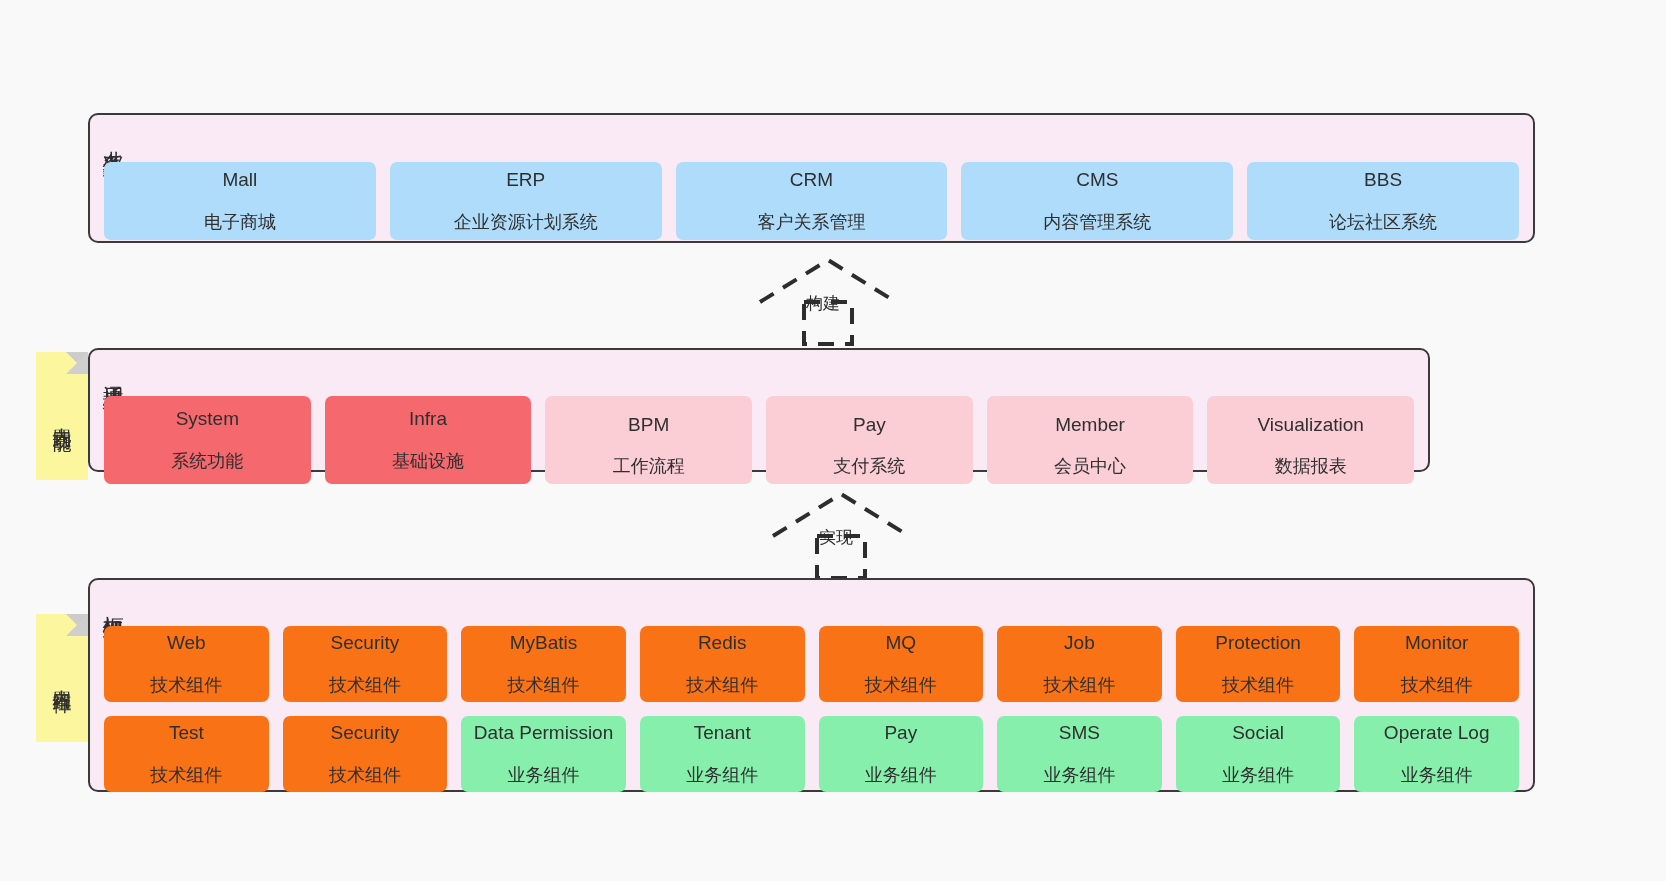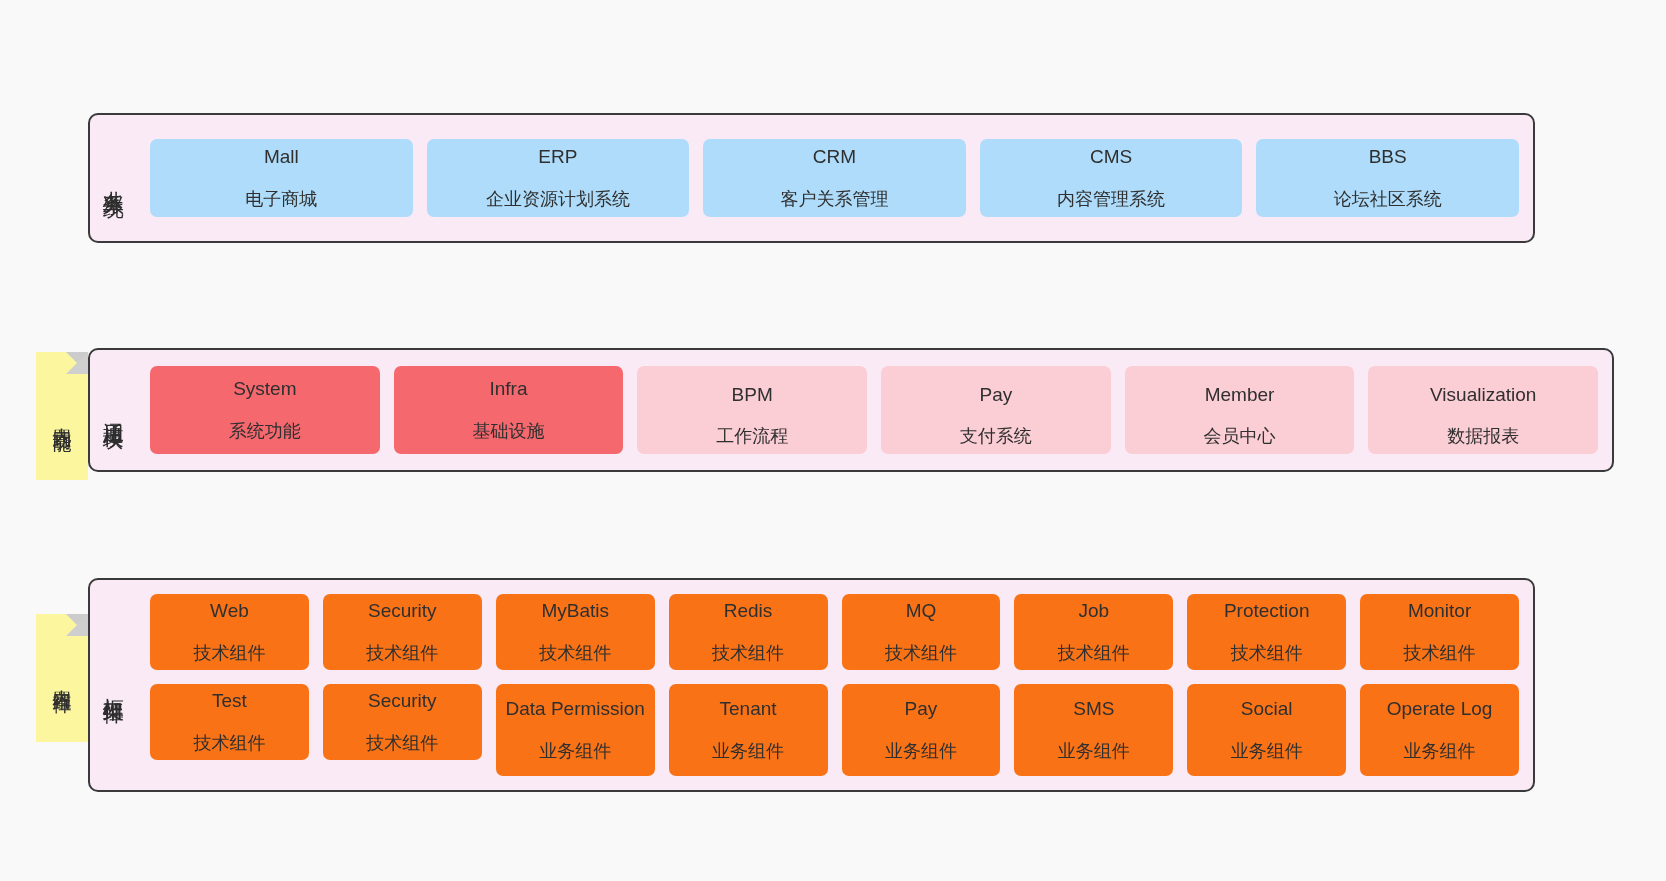--- a/index.html
+++ b/index.html
@@ -15,20 +15,21 @@
 
   
   .layer{
     position:absolute;
     background:#f9eaf6;
     border:2px solid #3a3a3a;
     border-radius:10px;
     box-sizing:border-box;
     display:flex;
     align-items:stretch;
+    flex-direction:column;
   }
   .layer-title{
     width:46px;
     flex:0 0 46px;
     display:flex;
     align-items:center;
     justify-content:center;
     font-size:21px;
     line-height:1.16;
     color:#2d2d2d;
@@ -63,21 +64,21 @@
     box-sizing:border-box;
     padding:6px 4px;
     line-height:1.22;
   }
   .card .en{font-size:19px;color:#2f2f2f;}
   .card .cn{font-size:18px;color:#2f2f2f;margin-top:20px;}
   .card.blue{background:#aedcfa;height:78px;}
   .card.red{background:#f4686e;height:88px;}
   .card.pink{background:#fbcdd5;height:88px;justify-content:flex-end;}
   .card.green{background:#f97316;height:76px;}
-  .card.lgreen{background:#f97316;height:92px;}
+  .card.lgreen{background:#86efac;height:76px;}
 
   
   .note{
     position:absolute;
     width:52px;
     background:#fcf79f;
     box-sizing:border-box;
     display:flex;
     align-items:center;
     justify-content:center;
@@ -145,27 +146,34 @@
           <span class="cn">内容管理系统</span>
         </div>
         <div class="card blue">
           <span class="en">BBS</span>
           <span class="cn">论坛社区系统</span>
         </div>
       </div>
     </div>
   </div>
 
+  <div class="arrow" style="left:758px; top:256px; width:140px; height:90px;">
+    <svg width="140" height="90" viewBox="0 0 140 90">
+      <path d="M2 46 L70 4 L138 46" fill="none" stroke="#2d2d2d" stroke-width="4" stroke-dasharray="16,11" stroke-linecap="butt"></path>
+      <path d="M46 46 L94 46 L94 88 L46 88 Z" fill="none" stroke="#2d2d2d" stroke-width="4" stroke-dasharray="16,11" stroke-linecap="butt"></path>
+    </svg>
+    <span class="arrow-label" style="left:48px; top:36px;">构建</span>
+  </div>
 
   <div class="note" style="left:36px; top:352px; height:128px;">
     <span class="fold"></span>
     <span>内置功能</span>
   </div>
 
-  <div class="layer" id="layer-common" style="left:88px; top:348px; width:1526px; height:124px;">
+  <div class="layer" id="layer-common" style="left:88px; top:348px; width:1342px; height:124px;">
     <div class="layer-title">通用模块</div>
     <div class="layer-body">
       <div class="row">
         <div class="card red">
           <span class="en">System</span>
           <span class="cn">系统功能</span>
         </div>
         <div class="card red">
           <span class="en">Infra</span>
           <span class="cn">基础设施</span>
@@ -183,20 +191,27 @@
           <span class="cn">会员中心</span>
         </div>
         <div class="card pink">
           <span class="en">Visualization</span>
           <span class="cn">数据报表</span>
         </div>
       </div>
     </div>
   </div>
 
+  <div class="arrow" style="left:771px; top:490px; width:140px; height:90px;">
+    <svg width="140" height="90" viewBox="0 0 140 90">
+      <path d="M2 46 L70 4 L138 46" fill="none" stroke="#2d2d2d" stroke-width="4" stroke-dasharray="16,11" stroke-linecap="butt"></path>
+      <path d="M46 46 L94 46 L94 88 L46 88 Z" fill="none" stroke="#2d2d2d" stroke-width="4" stroke-dasharray="16,11" stroke-linecap="butt"></path>
+    </svg>
+    <span class="arrow-label" style="left:48px; top:36px;">实现</span>
+  </div>
 
   <div class="note" style="left:36px; top:614px; height:128px;">
     <span class="fold"></span>
     <span>内置组件</span>
   </div>
 
   <div class="layer" id="layer-framework" style="left:88px; top:578px; width:1447px; height:214px;">
     <div class="layer-title">框架组件</div>
     <div class="layer-body">
 

